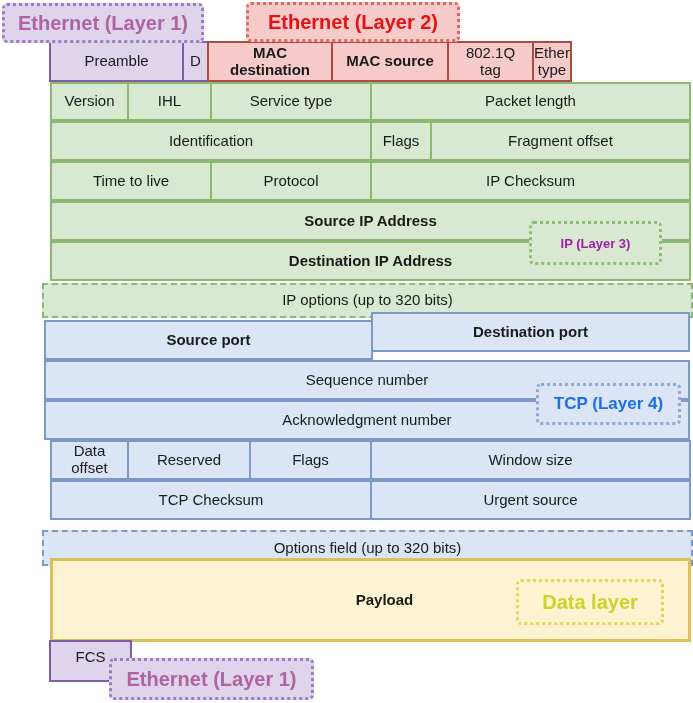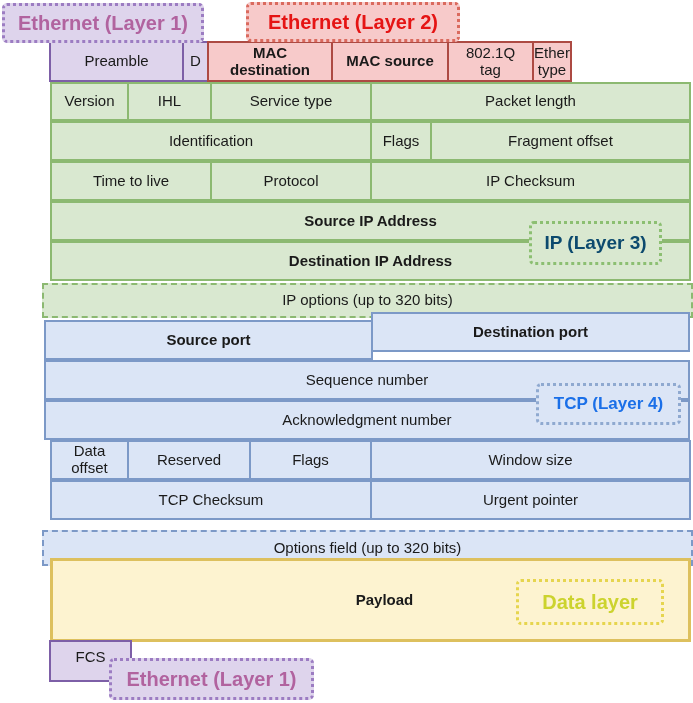--- a/index.html
+++ b/index.html
@@ -24,21 +24,21 @@
   .blue-dashed{background:#dbe5f6;border:2px dashed #7c99c7;}
   .yellow{background:#fdf3d0;border:3px solid #ddc05e;}
   
   .layer-label{
     position:absolute;box-sizing:border-box;z-index:6;
     display:flex;align-items:center;justify-content:center;
     text-align:center;font-weight:bold;border-radius:5px;
   }
   .eth1-label{background:#ded4ec;border:3px dotted #9c7cc2;color:#b1639f;font-size:20px;}
   .eth2-label{background:#f7caca;border:3px dotted #da6a5e;color:#e51414;font-size:20px;}
-  .ip3-label{background:#d9e8d0;border:3px dotted #8cbf72;color:#0c4a6e;font-size:19px;}
+  .ip3-label{background:#d9e8d0;border:3px dotted #8cbf72;color:#a21caf;font-size:13px;}
   .tcp4-label{background:#dbe5f6;border:3px dotted #8fa9d0;color:#1a6fe8;font-size:17px;}
   .data-label{background:#fdf3d0;border:3px dotted #e6d54e;color:#ccd32e;font-size:20px;}
   .pad8{padding:0 8px;}
 </style>
 </head>
 <body>
 
 <div id="canvas">
 
   <div class="layer-label eth1-label" style="left:2px;top:3px;width:202px;height:40px;">Ethernet (Layer 1)</div>
@@ -76,21 +76,21 @@
 
   <div class="cell blue" style="left:44px;top:360px;width:646px;height:40px;">Sequence number</div>
   <div class="cell blue" style="left:44px;top:400px;width:646px;height:40px;">Acknowledgment number</div>
 
   <div class="cell blue" style="left:50px;top:440px;width:79px;height:40px;padding:0 18px;">Data offset</div>
   <div class="cell blue" style="left:127px;top:440px;width:124px;height:40px;">Reserved</div>
   <div class="cell blue" style="left:249px;top:440px;width:123px;height:40px;">Flags</div>
   <div class="cell blue" style="left:370px;top:440px;width:321px;height:40px;">Window size</div>
 
   <div class="cell blue" style="left:50px;top:480px;width:322px;height:40px;">TCP Checksum</div>
-  <div class="cell blue" style="left:370px;top:480px;width:321px;height:40px;">Urgent pointer</div>
+  <div class="cell blue" style="left:370px;top:480px;width:321px;height:40px;">Urgent source</div>
 
   <div class="cell blue-dashed" style="left:42px;top:530px;width:651px;height:36px;">Options field (up to 320 bits)</div>
 
   <div class="layer-label tcp4-label" style="left:536px;top:383px;width:145px;height:42px;">TCP (Layer 4)</div>
 
   <div class="cell yellow bold" style="left:50px;top:558px;width:641px;height:84px;padding-left:28px;">Payload</div>
   <div class="layer-label data-label" style="left:516px;top:579px;width:148px;height:46px;">Data layer</div>
 
   <div class="cell purple" style="left:49px;top:640px;width:83px;height:42px;padding-bottom:8px;">FCS</div>
   <div class="layer-label eth1-label" style="left:109px;top:658px;width:205px;height:42px;">Ethernet (Layer 1)</div>

